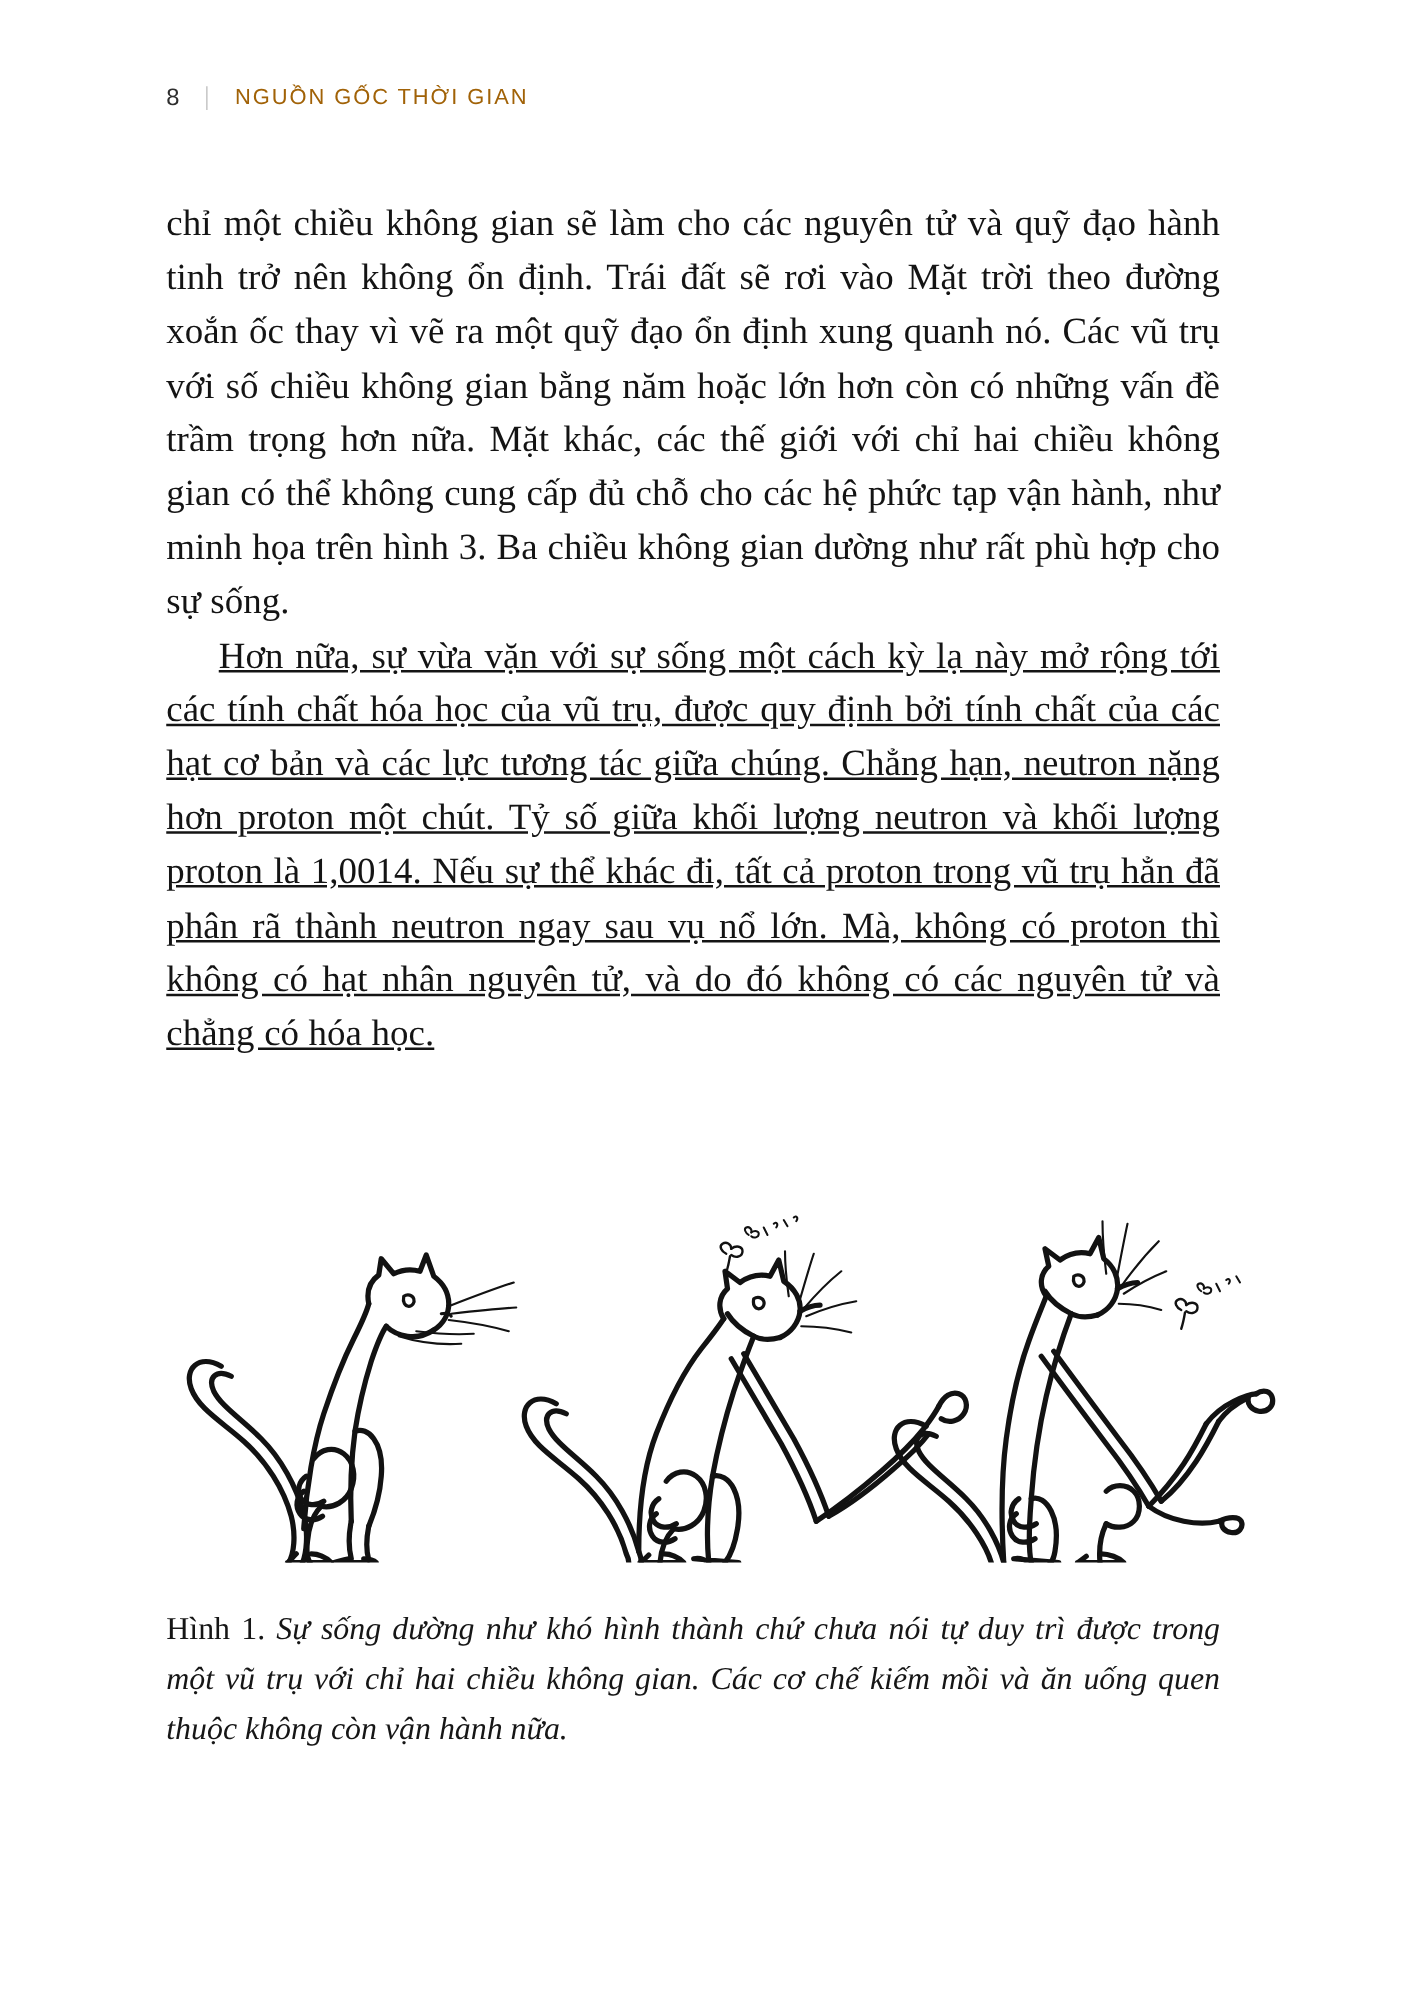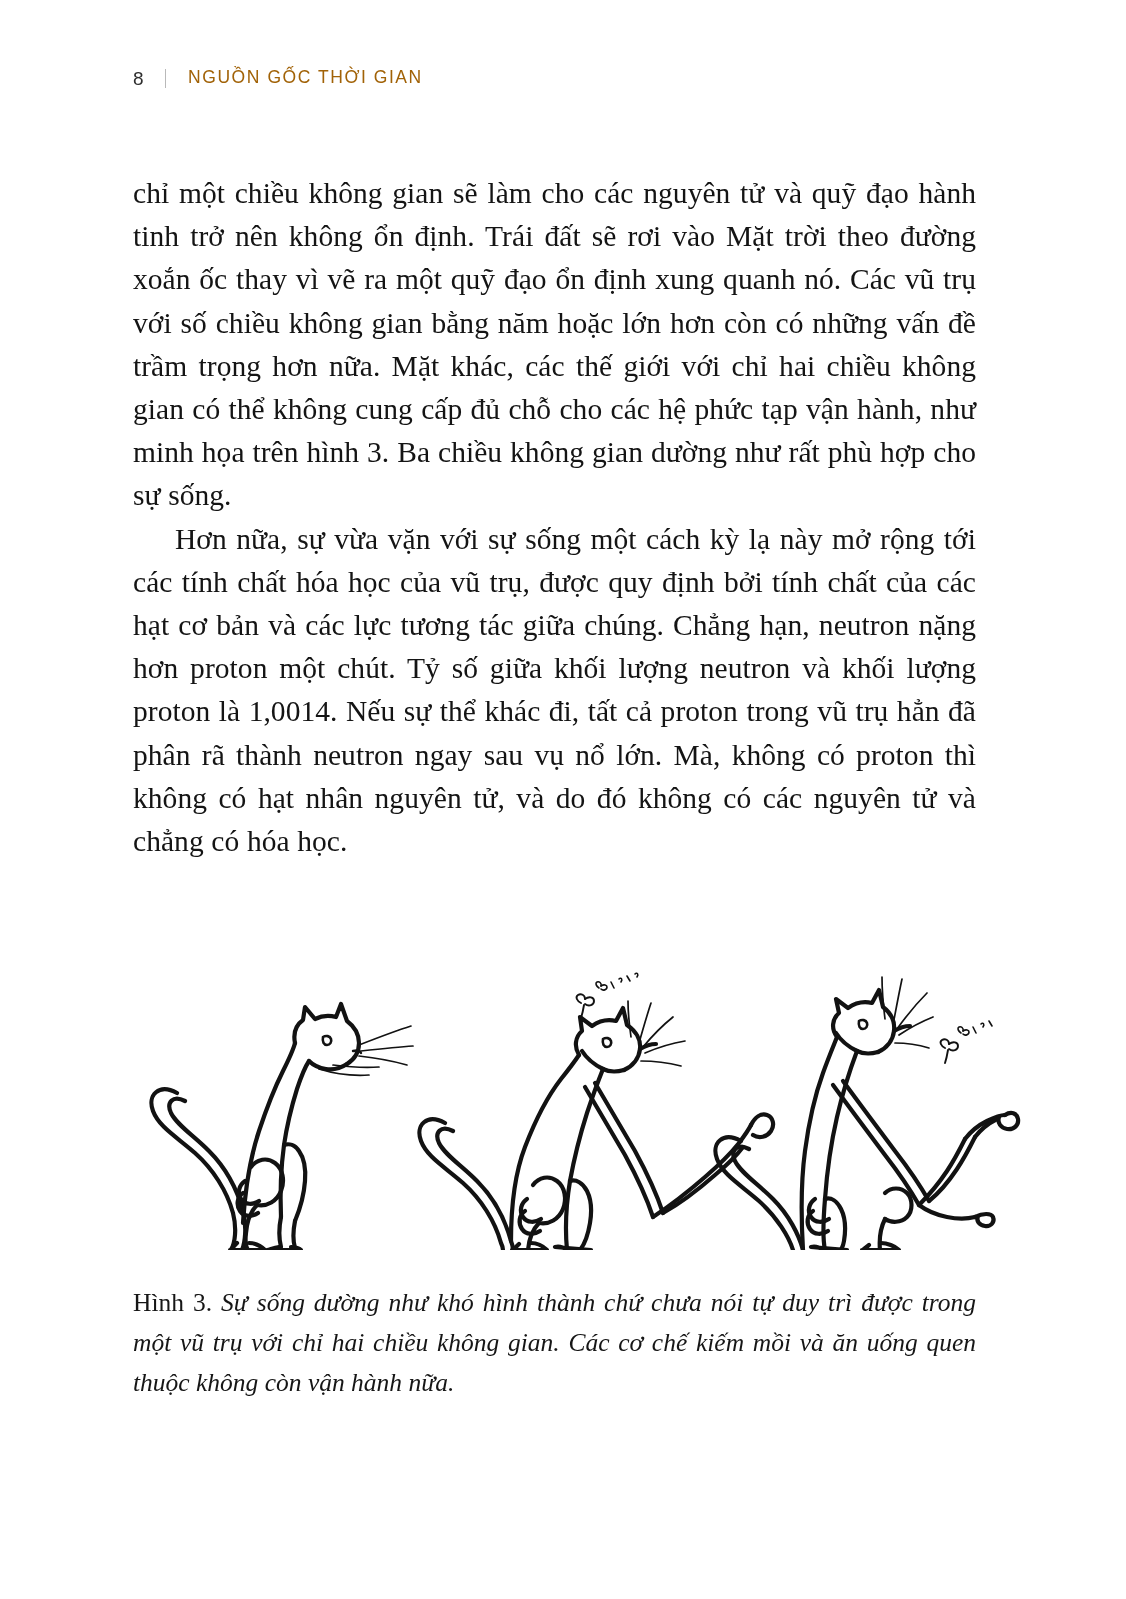--- a/index.html
+++ b/index.html
@@ -53,38 +53,39 @@
     letter-spacing: 1.55px;
     line-height: 1;
     color: #a16207;
     white-space: nowrap;
   }
 
   
   .body-col {
     position: absolute;
     left: 133px;
-    top: 172px;
+    top: 158px;
     width: 843px;
   }
   p.para {
     margin: 0;
     font-size: 29.5px;
     line-height: 43.2px;
     text-align: justify;
     text-justify: inter-word;
     letter-spacing: 0.05px;
     word-spacing: 0.2px;
     color: #141414;
   }
   p.para:last-child {
     text-align-last: left;
   }
   p.indent {
     text-indent: 42px;
+    text-decoration: underline;
   }
 
   
   .figure {
     position: absolute;
     left: 133px;
     top: 955px;
     width: 890px;
     height: 295px;
   }
@@ -325,16 +326,16 @@
           <path d="M840,72 L843,78"></path>
           <path d="M848,69 C850,67 852,69 850,72"></path>
           <path d="M856,66 L859,71"></path>
         </g>
       </g>
 
     </svg>
   </div>
 
   <p class="caption">
-    <span class="fig-label">Hình 3.</span><span class="cap-text"> Sự sống dường như khó hình thành chứ chưa nói tự duy trì được trong một vũ trụ với chỉ hai chiều không gian. Các cơ chế kiếm mồi và ăn uống quen thuộc không còn vận hành nữa.</span>
+    <span class="fig-label">Hình 1.</span><span class="cap-text"> Sự sống dường như khó hình thành chứ chưa nói tự duy trì được trong một vũ trụ với chỉ hai chiều không gian. Các cơ chế kiếm mồi và ăn uống quen thuộc không còn vận hành nữa.</span>
   </p>
 
 </div>
 
 </body></html>

